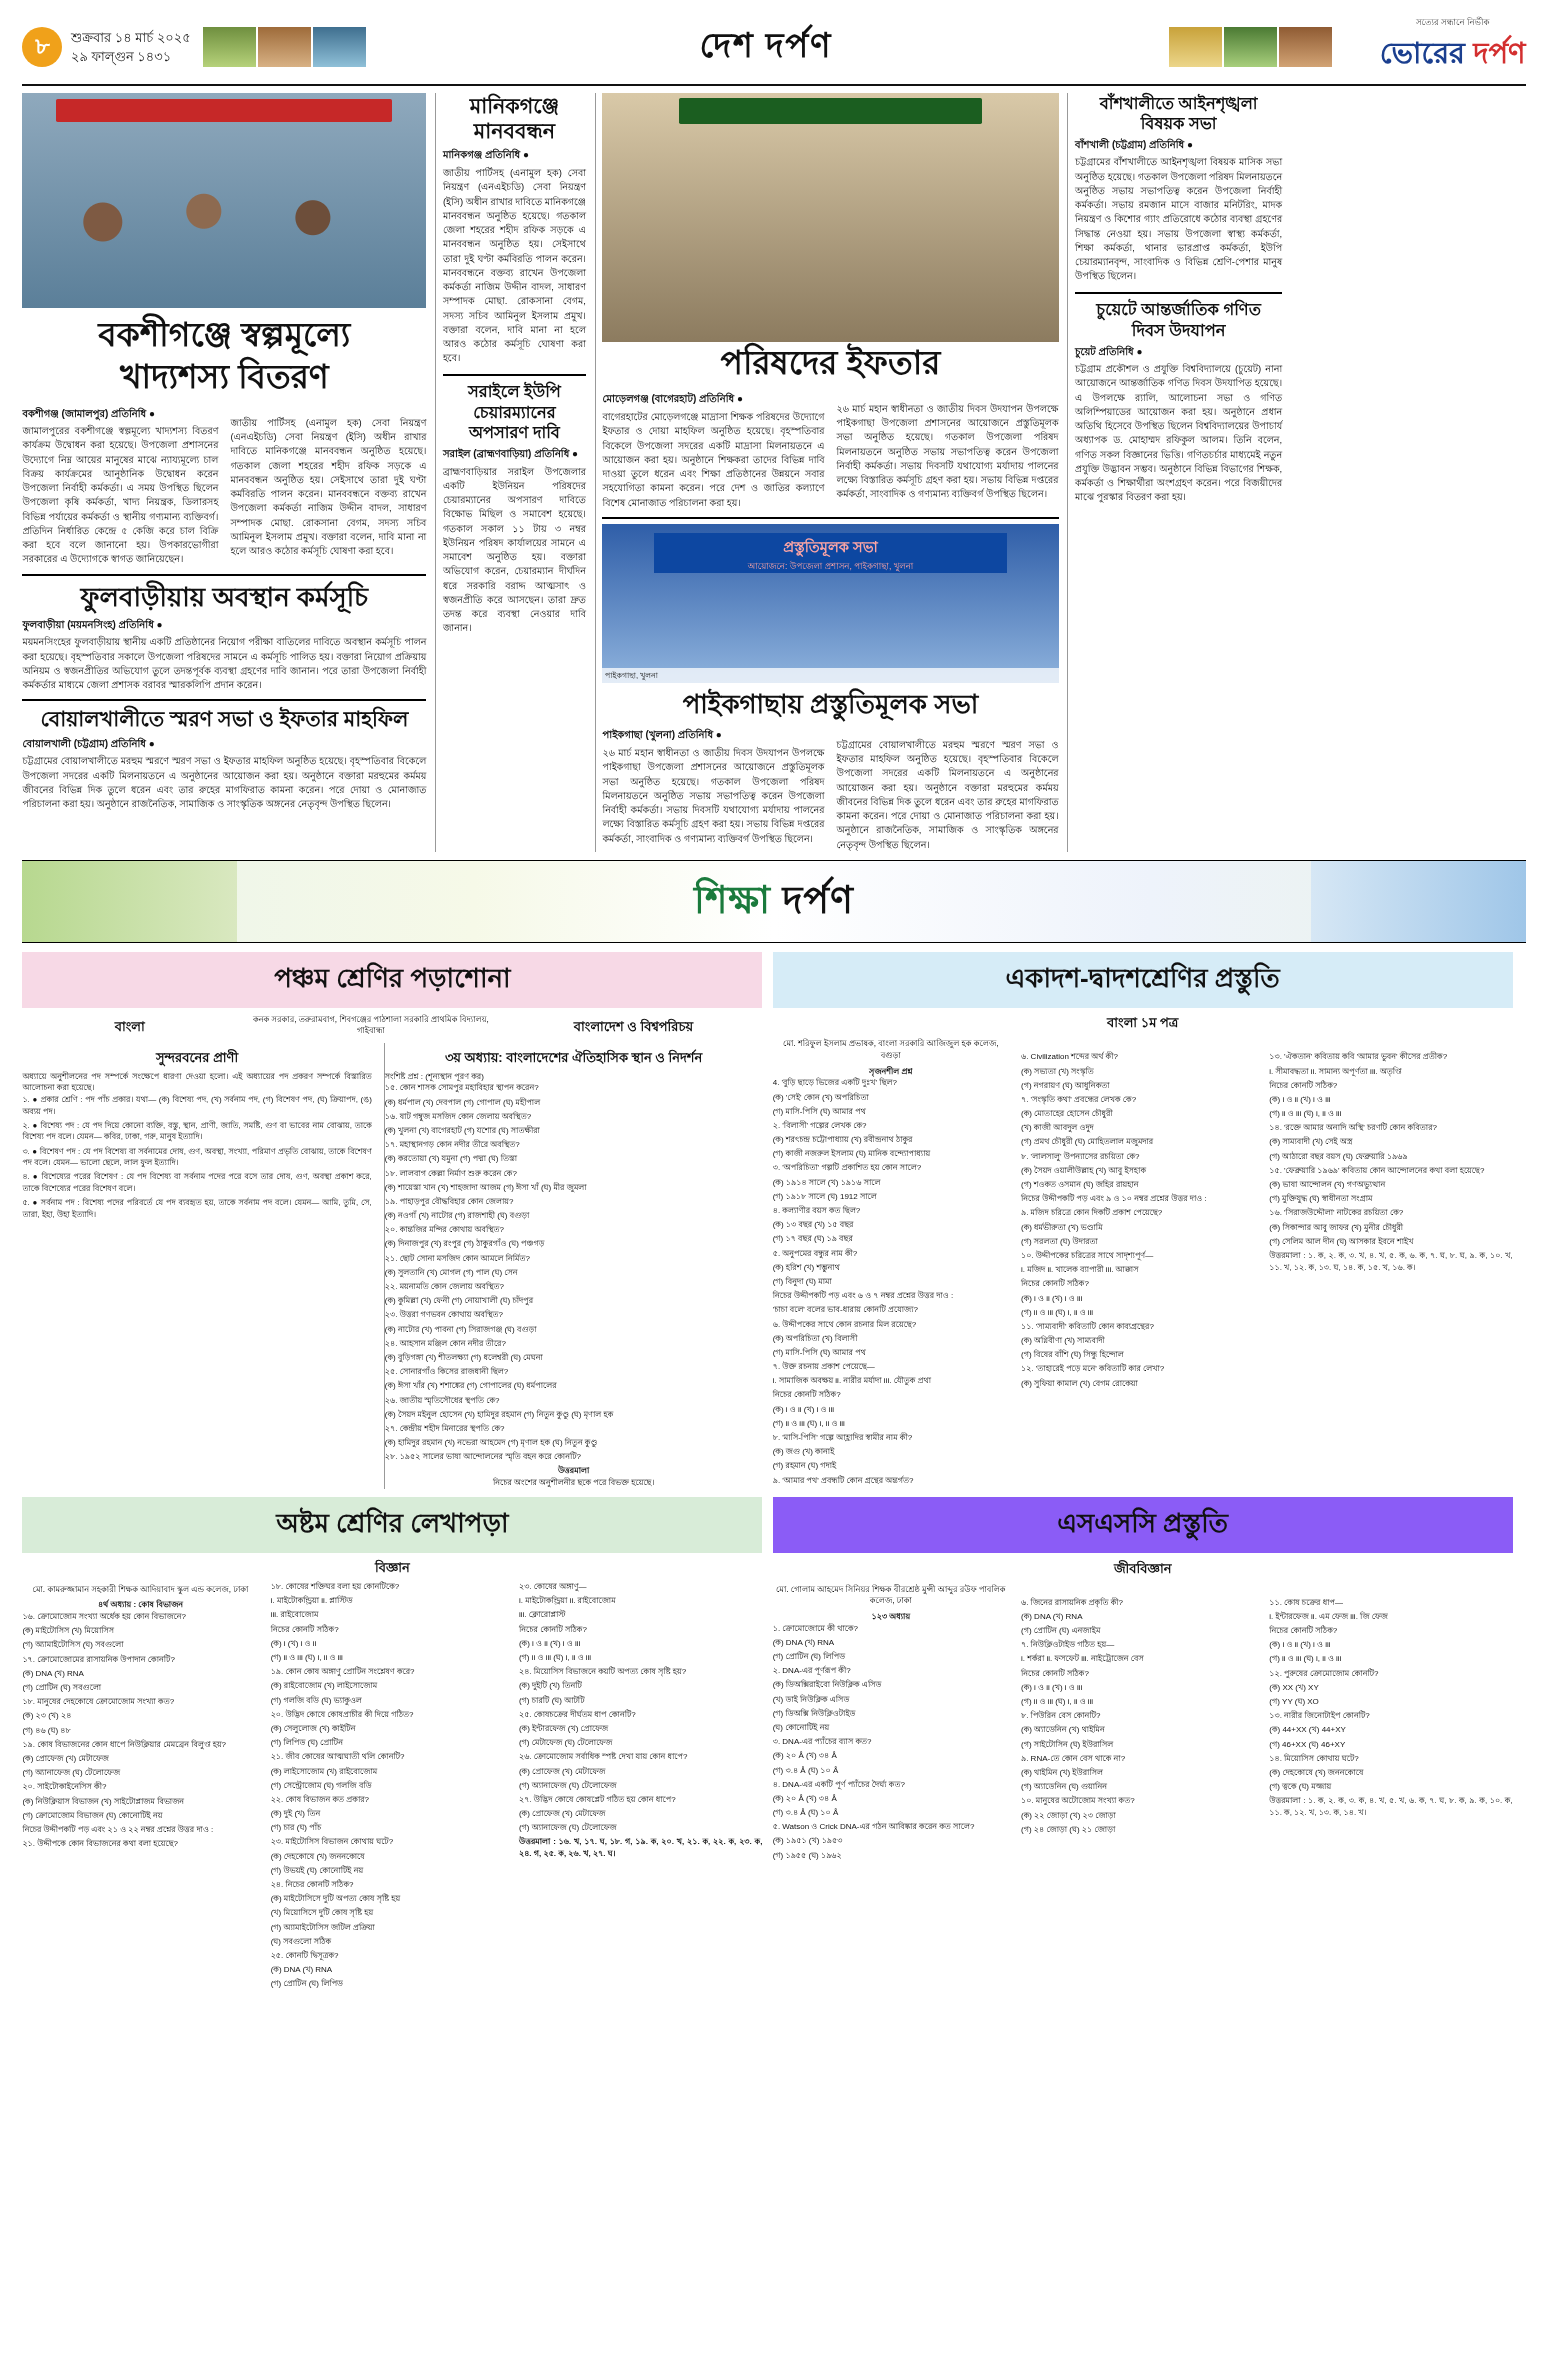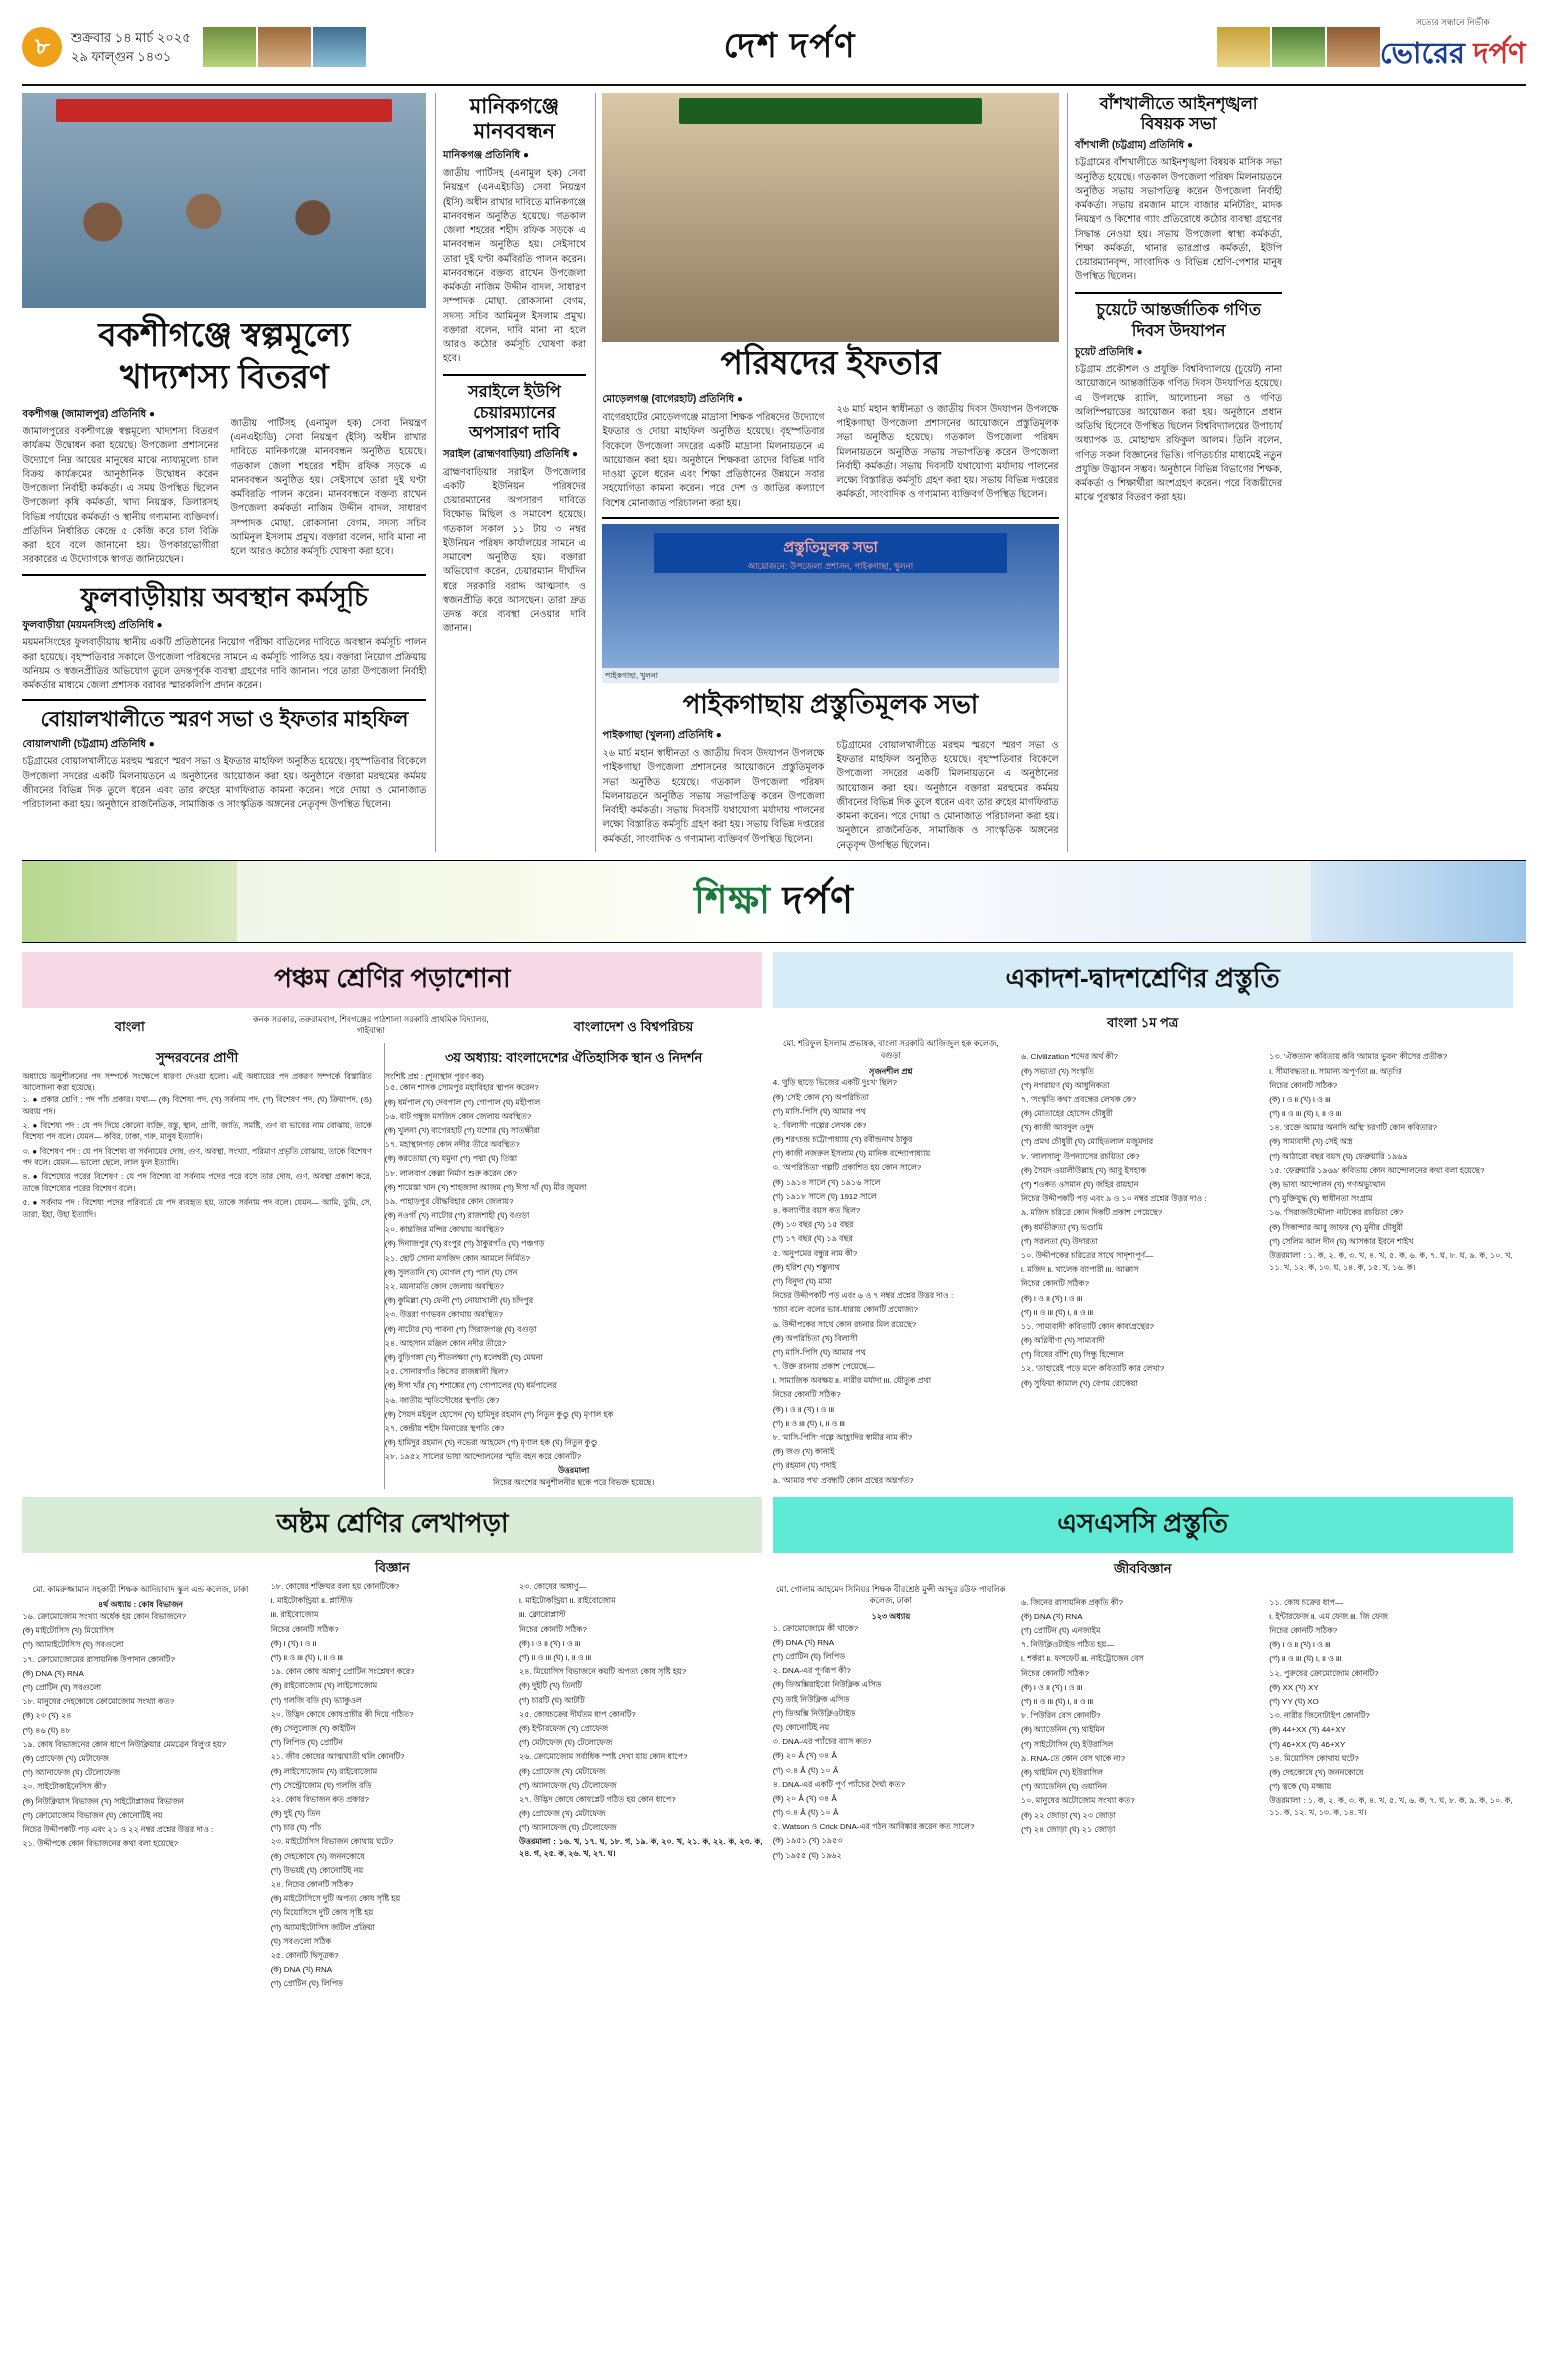--- a/index.html
+++ b/index.html
@@ -14,21 +14,21 @@
   .page { width:1548px; height:2377px; padding:15.5px 22.4px; position:relative; }
 
   
   .masthead { display:flex; align-items:center; border-bottom:2.6px double #111; padding-bottom:5.2px; }
   .page-num-box { width:40px; height:40px; border-radius:50%; background:#f0a11a; color:#fff;
     display:flex; align-items:center; justify-content:center; font-size:22.4px; font-weight:bold; }
   .date-block { margin-left:8.6px; font-size:13px; line-height:1.5; color:#222; min-width:129px;}
   .mast-photos { display:flex; gap:1.7px; margin-left:3.4px; }
   .mast-photo { width:53px; height:40px; }
   .mast-title { flex:1; text-align:center; font-size:34px; font-weight:bold; letter-spacing:1.7px; }
-  .mast-right { display:flex; align-items:flex-start; gap:3.4px; }
+  .mast-right { display:flex; align-items:flex-start; gap:3.4px;padding-left:48px; }
   .brand { font-size:29px; font-weight:bold; color:#1b3f8f; }
   .brand .accent { color:#d32f2f; }
   .brand-sub { font-size:8.6px; color:#444; text-align:center; }
   .thick-rule { border-top:2.6px solid #000; }
   .hl { font-weight:bold; }
 
   .hdl { font-weight:bold; text-align:center; line-height:1.25; }
   .hdl.big { font-size:33px; }
   .hdl.mid { font-size:26px; }
   .hdl.sm  { font-size:20.6px; }
@@ -62,21 +62,21 @@
   .edu-strip.r { right:0; background:linear-gradient(270deg,#9fc6e8,#d6e7f5); }
 
   
   .edu-wrap { display:flex; gap:10.3px; margin-top:8.6px; }
   .edu-left { width:740px; }
   .edu-right { width:740px; }
   .sec-title { text-align:center; font-size:26px; font-weight:bold; padding:6px 0; }
   .tint-pink { background:#f7d9e6; }
   .tint-blue { background:#d6ecf7; }
   .tint-green{ background:#d8ecd8; }
-  .tint-peach{ background:#5eead4; }
+  .tint-peach{ background:#8b5cf6; }
 
   .subhead { text-align:center; font-weight:bold; font-size:13px; margin:5.2px 0 1.7px; }
   .tiny { font-size:8px; line-height:1.45; text-align:justify; }
   .two { display:flex; gap:12px; }
   .teacher { text-align:center; font-size:8.2px; line-height:1.4; margin:2.6px 0 4.3px; }
   .center { text-align:center; }
   ul.qlist { margin:0; padding-left:0; list-style:none; }
   ul.qlist li { margin-bottom:2.6px; }
 
   

